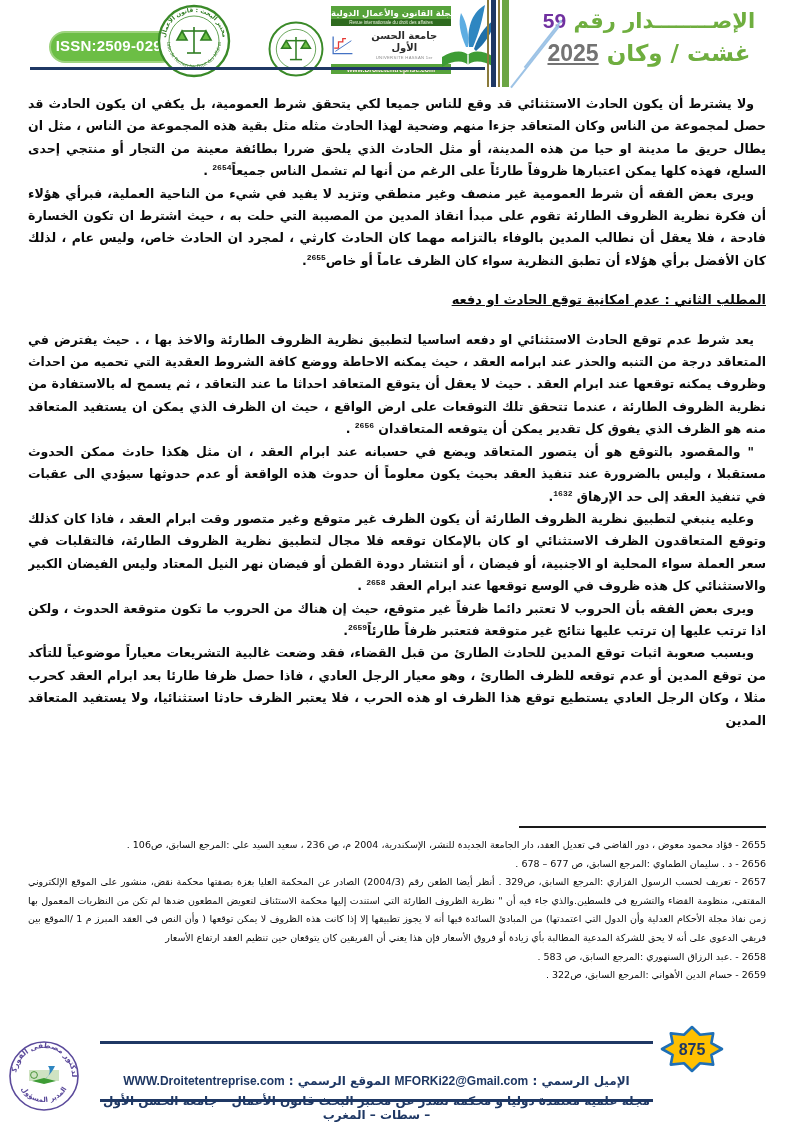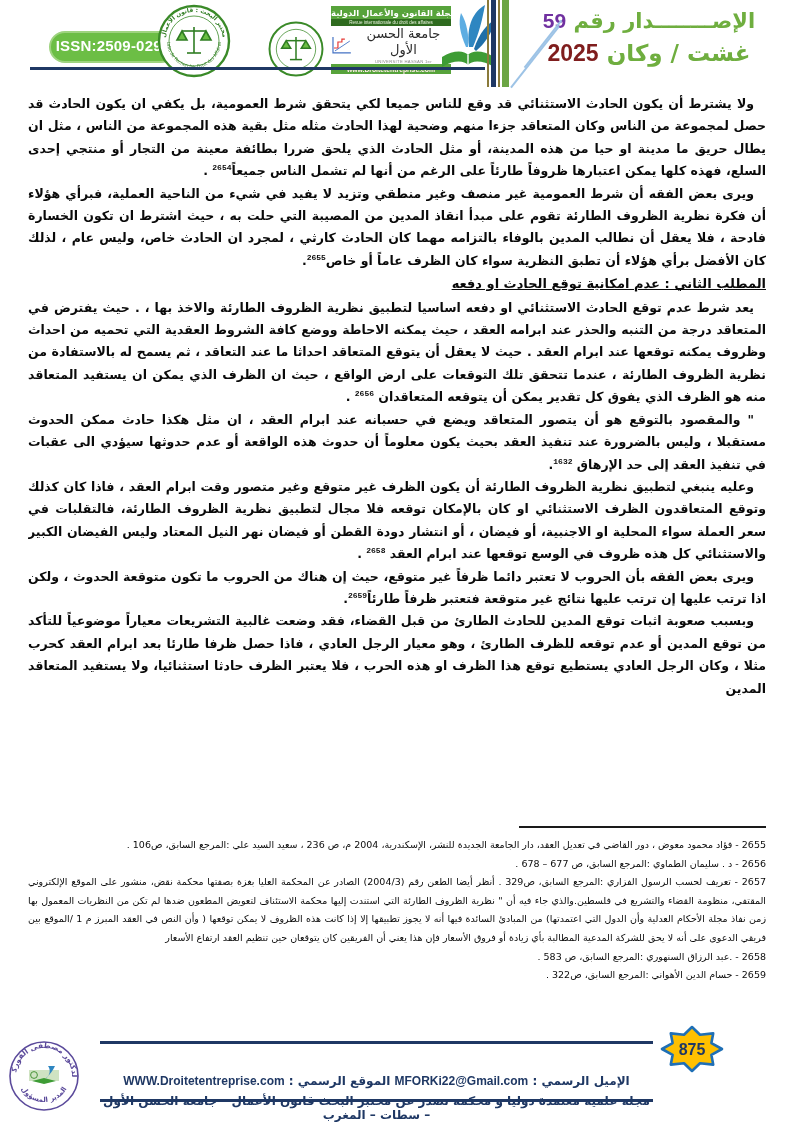--- a/index.html
+++ b/index.html
@@ -12,46 +12,46 @@
     text-align:center;line-height:26px;font-family:"Liberation Sans",sans-serif;letter-spacing:.2px;margin-left:16px;}
   .lab-logo{position:absolute;left:157px;top:4px;width:74px;height:74px;}
   .small-lab{position:absolute;left:268px;top:21px;width:56px;height:56px;}
   .banner-col{position:absolute;left:331px;top:6px;width:120px;height:66px;box-sizing:border-box;}
   .banner-top{background:#57A33B;color:#fff;font-size:8.5px;font-weight:bold;text-align:center;
     padding:2px 0 1px 0;white-space:nowrap;}
   .banner-sub{background:#2F6B1F;color:#e9f3dd;font-size:4.6px;text-align:center;padding:1px 0;
     font-family:"Liberation Sans",sans-serif;white-space:nowrap;}
   .banner-mid{display:flex;align-items:center;justify-content:center;gap:3px;height:38px;background:#fff;}
   .univ{text-align:center;line-height:1.25;}
-  .univ-ar{font-size:13px;color:#2b2b2b;font-weight:normal;}
+  .univ-ar{font-size:10px;color:#2b2b2b;font-weight:bold;}
   .univ-fr{font-size:4.2px;color:#8a8a8a;font-family:"Liberation Sans",sans-serif;letter-spacing:.3px;}
   .banner-site{background:#57A33B;text-align:center;font-size:6.8px;color:#ffe9e9;font-weight:bold;
     padding:1.5px 0;font-family:"Liberation Sans",sans-serif;}
   .bird-logo{position:absolute;left:438px;top:3px;width:60px;height:76px;}
   .divider{position:absolute;left:487px;top:0;height:87px;display:flex;}
   .divider .d1{width:2px;background:#8a7a3a;margin-right:2px;}
   .divider .d2{width:5px;background:#1F3864;margin-right:2px;}
   .divider .d3{width:2px;background:#8a7a3a;margin-right:2px;}
   .divider .d4{width:7px;background:#6CA544;}
   .issue-block{position:absolute;left:508px;top:0;width:282px;height:90px;direction:rtl;text-align:center;}
   .issue-line1{margin-top:9px;font-size:21px;font-weight:bold;color:#6FAE3F;
     text-shadow:0 0 1px #ffffff;}
   .issue-num{color:#7030A0;font-family:"Liberation Sans",sans-serif;}
   .issue-line2{margin-top:7px;font-size:23px;font-weight:bold;color:#6FAE3F;}
-  .issue-year{color:#7f1d1d;font-family:"Liberation Sans",sans-serif;}
+  .issue-year{color:#737373;font-family:"Liberation Sans",sans-serif;text-decoration:underline;}
   .slash{position:absolute;left:26px;top:18px;width:2px;height:78px;background:#9DC3E6;transform:rotate(38deg);}
   .slash.s2{left:34px;top:14px;height:60px;}
   .header-rule{position:absolute;left:30px;top:67px;width:455px;height:3px;background:#1F3864;}
 
   
   .article{position:absolute;left:28px;top:93px;width:738px;height:732px;overflow:hidden;
     direction:rtl;text-align:justify;font-size:12.5px;font-weight:bold;line-height:22.4px;color:#0a0a0a;}
   .para{margin:0;text-indent:12px;}
   .para sup{font-size:8px;line-height:0;font-family:Liberation Mono, monospace;}
-  .section-heading{margin:1px 0;text-indent:0;font-size:13px;font-weight:bold;text-decoration:underline;}
+  .section-heading{margin:17px 0;text-indent:0;font-size:13px;font-weight:bold;text-decoration:underline;}
 
   
   .footnotes{position:absolute;left:28px;top:826px;width:738px;height:208px;overflow:hidden;direction:rtl;}
   .fn-sep{width:247px;height:2px;background:#1a1a1a;margin-bottom:8px;}
   .footnote{font-size:9.5px;line-height:18.6px;text-align:justify;font-weight:500;color:#0a0a0a;}
 
   
   .footer-rule{position:absolute;left:100px;width:553px;height:3px;background:#1F3864;}
   .fr-top{top:1041px;} .fr-bottom{top:1099px;}
   .footer-line{position:absolute;left:100px;width:553px;text-align:center;direction:rtl;

